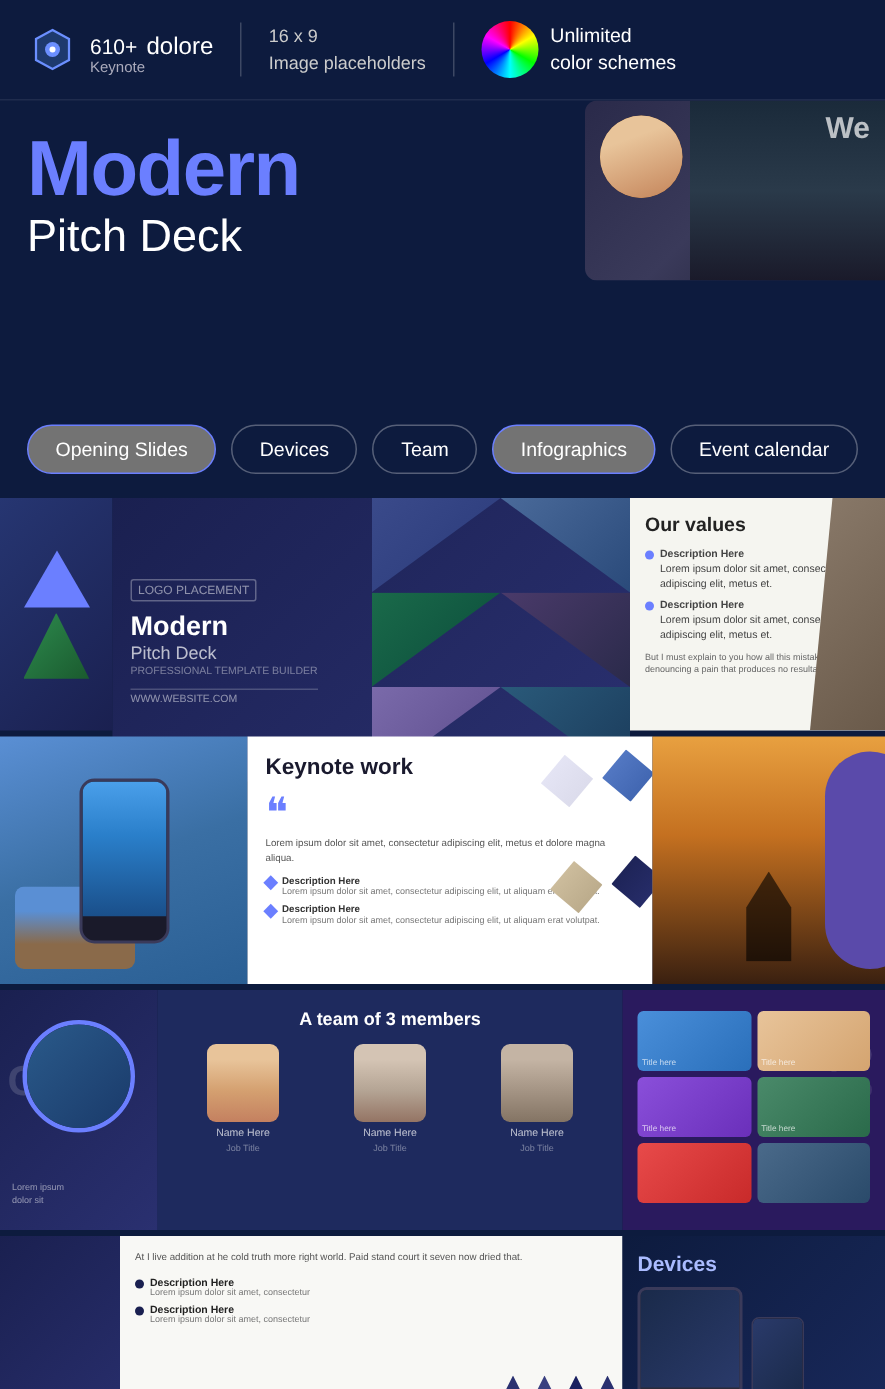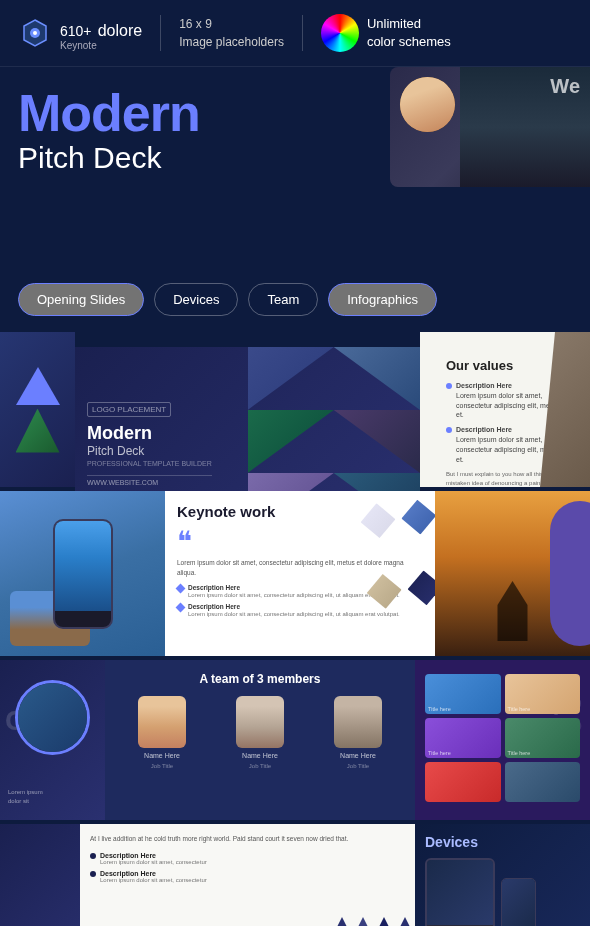--- a/index.html
+++ b/index.html
@@ -204,21 +204,20 @@
     }
 
     .slide-main-center {
       flex: 1;
       height: 189px;
       background: linear-gradient(135deg, #1a2050, #2a3070);
       position: relative;
       overflow: hidden;
       display: flex;
       align-items: center;
-      margin-top: 15px;
     }
     .slide-main-inner {
       padding: 12px;
       z-index: 2;
       position: relative;
     }
     .logo-placeholder {
       font-size: 8px;
       color: rgba(255,255,255,0.5);
       border: 1px solid rgba(255,255,255,0.3);
@@ -263,21 +262,21 @@
     .tc2 { background: linear-gradient(135deg, #4a6a9a, #2a4a7a); clip-path: polygon(100% 0, 100% 100%, 0 0); }
     .tc3 { background: linear-gradient(135deg, #1a6a4a, #0a4a3a); clip-path: polygon(0 0, 100% 0, 0 100%); }
     .tc4 { background: linear-gradient(135deg, #4a3a6a, #2a2a4a); clip-path: polygon(100% 0, 100% 100%, 0 0); }
     .tc5 { background: linear-gradient(135deg, #7a6aaa, #5a4a8a); clip-path: polygon(0 0, 100% 0, 0 100%); }
     .tc6 { background: linear-gradient(135deg, #2a5a7a, #1a3a5a); clip-path: polygon(100% 0, 100% 100%, 0 0); }
 
     .slide-right-card {
       width: 170px;
       height: 155px;
       background: #f5f5f0;
-      padding: 26px;
+      padding: 10px;
       overflow: hidden;
       flex-shrink: 0;
     }
     .values-title {
       font-size: 13px;
       font-weight: 700;
       color: #222;
       margin-bottom: 8px;
     }
     .value-item {
@@ -801,20 +800,21 @@
   </div>
   <div class="hero-title-modern">Modern</div>
   <div class="hero-title-pitch">Pitch Deck</div>
 </div>
 
 <div class="tags-row">
   <button class="tag-btn active">Opening Slides</button>
   <button class="tag-btn">Devices</button>
   <button class="tag-btn">Team</button>
   <button class="tag-btn active">Infographics</button>
+  <button class="tag-btn">Event calendar</button>
 </div>
 
 <div class="preview-grid">
 
   <div class="slide-row-1">
     <div class="slide-small-left">
       <div class="triangle-stack">
         <div class="tri-blue"></div>
         <div class="tri-img"></div>
       </div>

